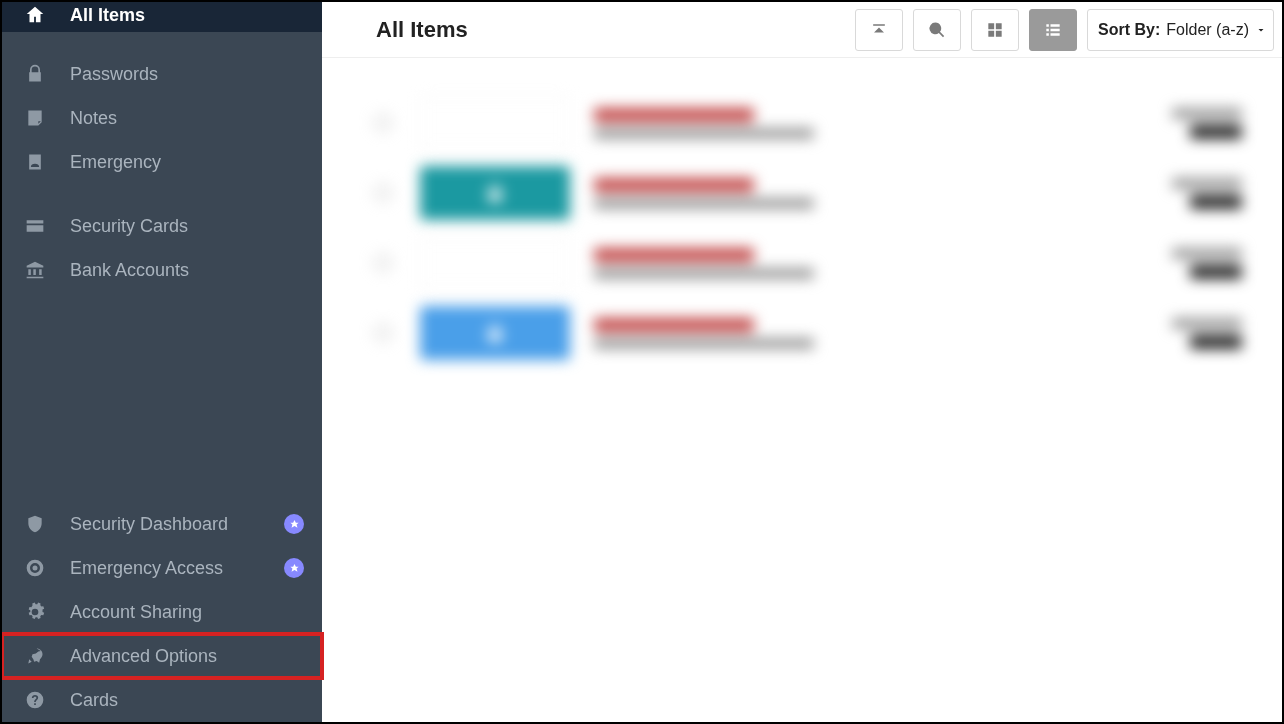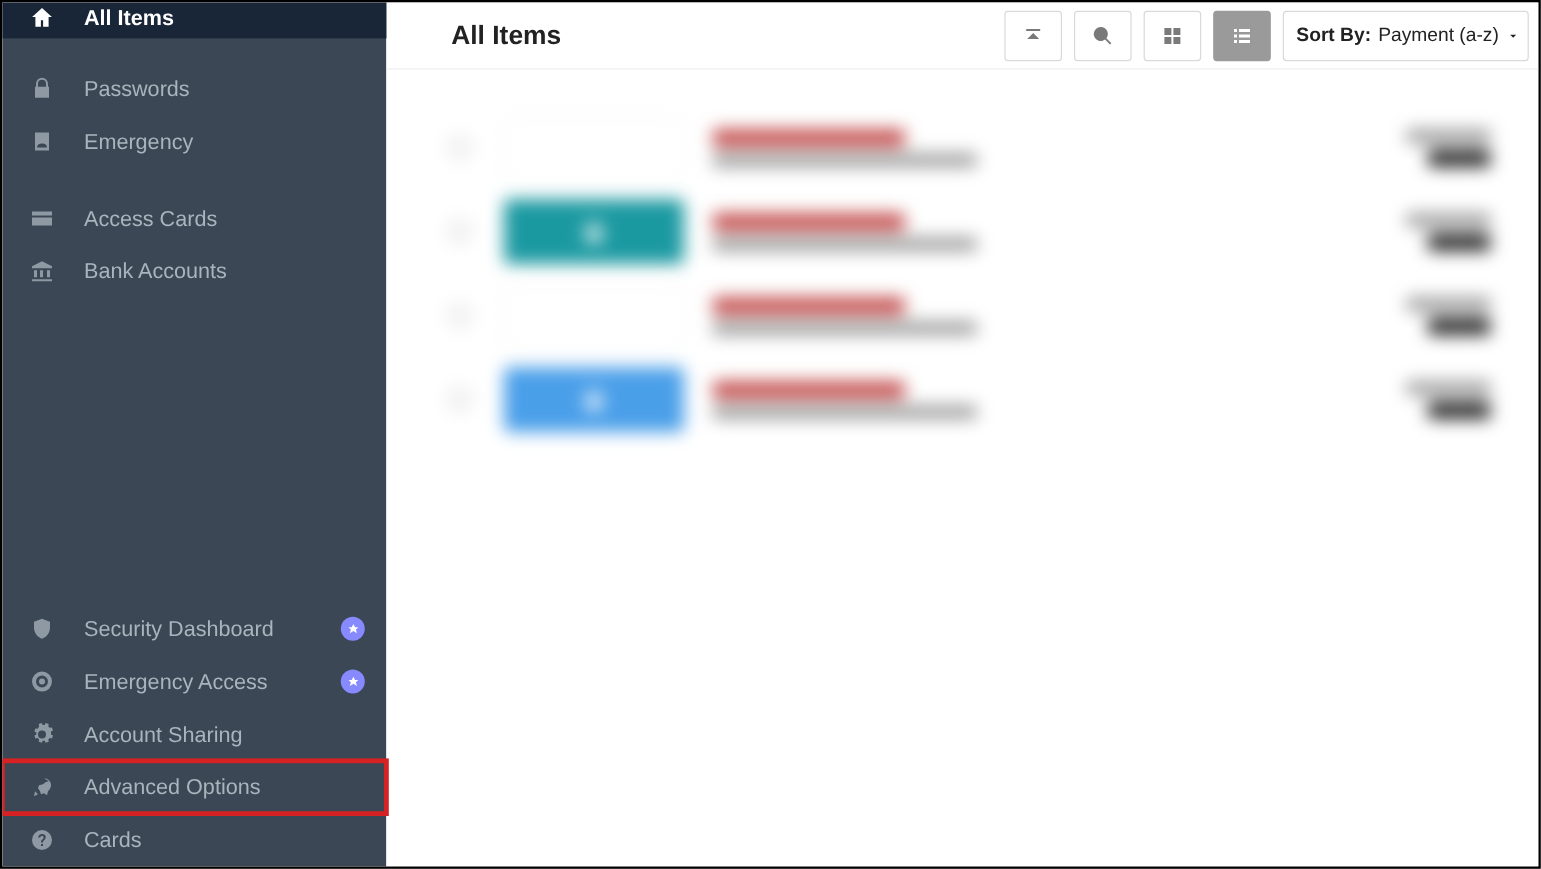--- a/index.html
+++ b/index.html
@@ -148,39 +148,47 @@
 
   <div class="item">
     <span class="icon">
       <svg viewBox="0 0 24 24" width="20" height="20">
           <path d="M6 10V7a6 6 0 1112 0v3h1v11H5V10h1zm2 0h8V7a4 4 0 10-8 0v3z"></path>
         </svg>
     </span>
     <span class="label">Passwords</span>
   </div>
 
+  <div class="item">
+    <span class="icon">
+      <svg viewBox="0 0 24 24" width="20" height="20">
+          <path d="M4 3h16v14l-4 4H4V3zm12 13v3l3-3h-3z"></path>
+        </svg>
+    </span>
+    <span class="label">Notes</span>
+  </div>
 
   <div class="item">
     <span class="icon">
       <svg viewBox="0 0 24 24" width="20" height="20">
           <path d="M5 3h14v18H5V3zm7 3a3 3 0 110 6 3 3 0 010-6zm-5 12h10c0-2.8-2.2-4-5-4s-5 1.2-5 4z"></path>
         </svg>
     </span>
     <span class="label">Emergency</span>
   </div>
 
   <div class="group-gap"></div>
 
   <div class="item">
     <span class="icon">
       <svg viewBox="0 0 24 24" width="20" height="20">
           <path d="M2 5h20v4H2V5zm0 6h20v8H2v-8z"></path>
         </svg>
     </span>
-    <span class="label">Access Cards</span>
+    <span class="label">Security Cards</span>
   </div>
 
   <div class="item">
     <span class="icon">
       <svg viewBox="0 0 24 24" width="20" height="20">
           <path d="M12 2l10 5v2H2V7l10-5zM4 11h3v7H4v-7zm6 0h3v7h-3v-7zm7 0h3v7h-3v-7zM2 20h20v2H2v-2z"></path>
         </svg>
     </span>
     <span class="label">Bank Accounts</span>
   </div>
@@ -264,21 +272,21 @@
             <path d="M4 4h7v7H4V4zm9 0h7v7h-7V4zM4 13h7v7H4v-7zm9 0h7v7h-7v-7z"></path>
           </svg>
       </button>
       <button class="tool-btn active">
         <svg viewBox="0 0 24 24" width="20" height="20">
             <path d="M4 5h3v3H4V5zm5 0h11v3H9V5zM4 10.5h3v3H4v-3zm5 0h11v3H9v-3zM4 16h3v3H4v-3zm5 0h11v3H9v-3z"></path>
           </svg>
       </button>
       <div class="sort">
         <span class="sort-label">Sort By:</span>
-        <span>Payment (a-z)</span>
+        <span>Folder (a-z)</span>
         <svg class="caret" viewBox="0 0 24 24" width="12" height="12">
             <path d="M7 10l5 5 5-5z"></path>
           </svg>
       </div>
     </div>
   </div>
 
   <div class="list">
     <div class="row">
       <span class="check"></span>

